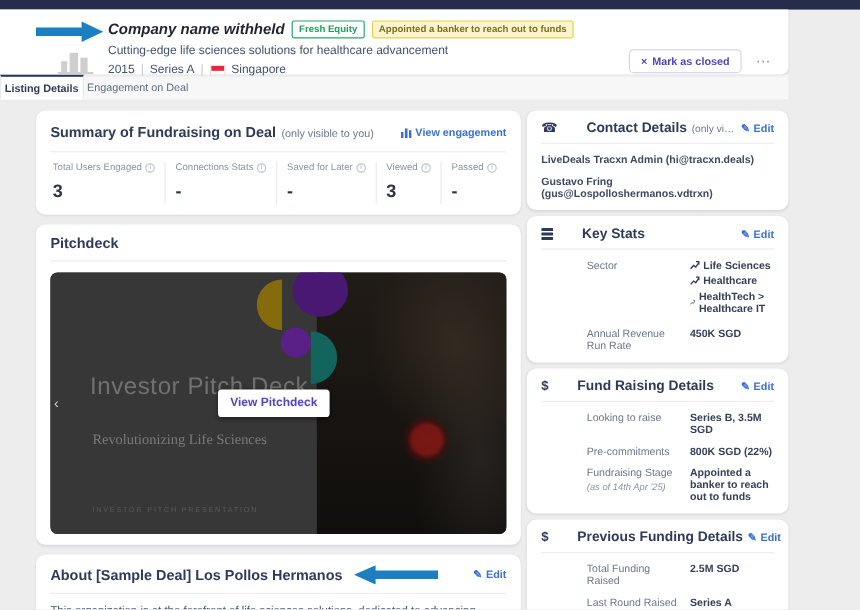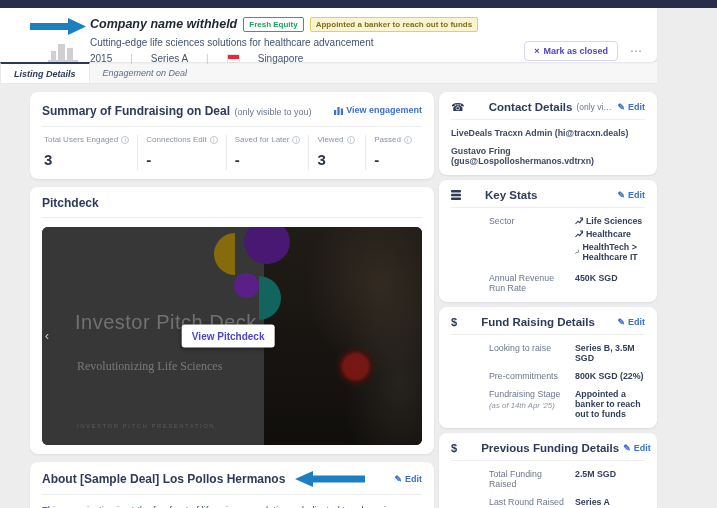--- a/index.html
+++ b/index.html
@@ -18,34 +18,34 @@
   .header-arrow { position:absolute; left:30px; top:10px; }
   .logo { position:absolute; left:46px; top:26px; width:34px; height:28px;
           display:flex; align-items:flex-end; justify-content:center; }
   .header-main { position:absolute; left:90px; top:9px; }
   .title-row { display:flex; align-items:flex-start; gap:6px; }
   .deal-title { font-size:12.5px; font-weight:bold; font-style:italic; color:#1f2430; white-space:nowrap; }
   .badge { font-size:8px; padding:2px 5px; border-radius:2px; font-weight:bold; white-space:nowrap; }
   .badge-green { color:#1e9e5a; border:1px solid #2aa866; background:#fff; }
   .badge-yellow { color:#7d6e20; border:1px solid #e3d24d; background:#fbf5cf; }
   .subtitle { font-size:10px; color:#42526e; margin-top:5px; }
-  .meta-row { font-size:10px; color:#42526e; margin-top:5px; display:flex; align-items:center; gap:18px; }
+  .meta-row { font-size:10px; color:#42526e; margin-top:5px; display:flex; align-items:center; gap:5px; }
   .sep { color:#c1c7d0; }
   .flag { width:13px; height:9px; display:inline-block; background:#fff; border:1px solid #e2e2e2; overflow:hidden; }
   .flag-top { display:block; height:50%; background:#ee2536; }
   .header-actions { position:absolute; right:10px; top:33px; display:flex; align-items:center; gap:8px; }
   .btn-closed { display:flex; align-items:center; gap:4px; background:#fff; border:1px solid #d8d4f2;
                 color:#5243c2; font-size:9px; font-weight:bold; padding:4px 9px; border-radius:4px; cursor:pointer;
                 font-family:"Liberation Sans", sans-serif; }
   .btn-more { background:none; border:none; color:#8a93a5; font-size:12px; letter-spacing:1px; cursor:pointer; padding:2px 4px;
               font-family:"Liberation Sans", sans-serif; }
 
   
   .tabbar { width:657px; height:22px; background:#f7f7f8; display:flex; border-bottom:1px solid #e9e9e9; }
-  .tab { padding:0 13px; line-height:22px; font-size:9px; color:#5e6c84; cursor:pointer; white-space:nowrap;font-style:italic; }
+  .tab { padding:0 3px; line-height:22px; font-size:9px; color:#5e6c84; cursor:pointer; white-space:nowrap; }
   .tab.active { background:#fff; color:#2e3a59; font-weight:bold; border-top:2px solid #2e3a59;
                 line-height:20px; border-left:1px solid #e9e9e9; border-right:1px solid #e9e9e9; }
 
   
   .content { display:flex; padding:8px 0 0 30px; gap:5px; align-items:flex-start; }
   .col-left { width:404px; display:flex; flex-direction:column; gap:8px; }
   .col-right { width:218px; display:flex; flex-direction:column; gap:5px; }
   .card { background:#fff; border-radius:8px; padding:9px 12px; box-shadow:0 1px 2px rgba(9,30,66,.08); }
 
   .card-head { display:flex; align-items:center; justify-content:space-between; padding-bottom:7px; border-bottom:1px solid #ededed; }
@@ -180,21 +180,21 @@
         <div class="stats-row">
           <div class="stat">
             <div class="stat-label">
                 <span>Total Users Engaged</span>
                 <span class="info-dot">i</span>
               </div>
             <div class="stat-value">3</div>
           </div>
           <div class="stat">
             <div class="stat-label">
-                <span>Connections Edit</span>
+                <span>Connections Stats</span>
                 <span class="info-dot">i</span>
               </div>
             <div class="stat-value">-</div>
           </div>
           <div class="stat">
             <div class="stat-label">
                 <span>Saved for Later</span>
                 <span class="info-dot">i</span>
               </div>
             <div class="stat-value">-</div>

